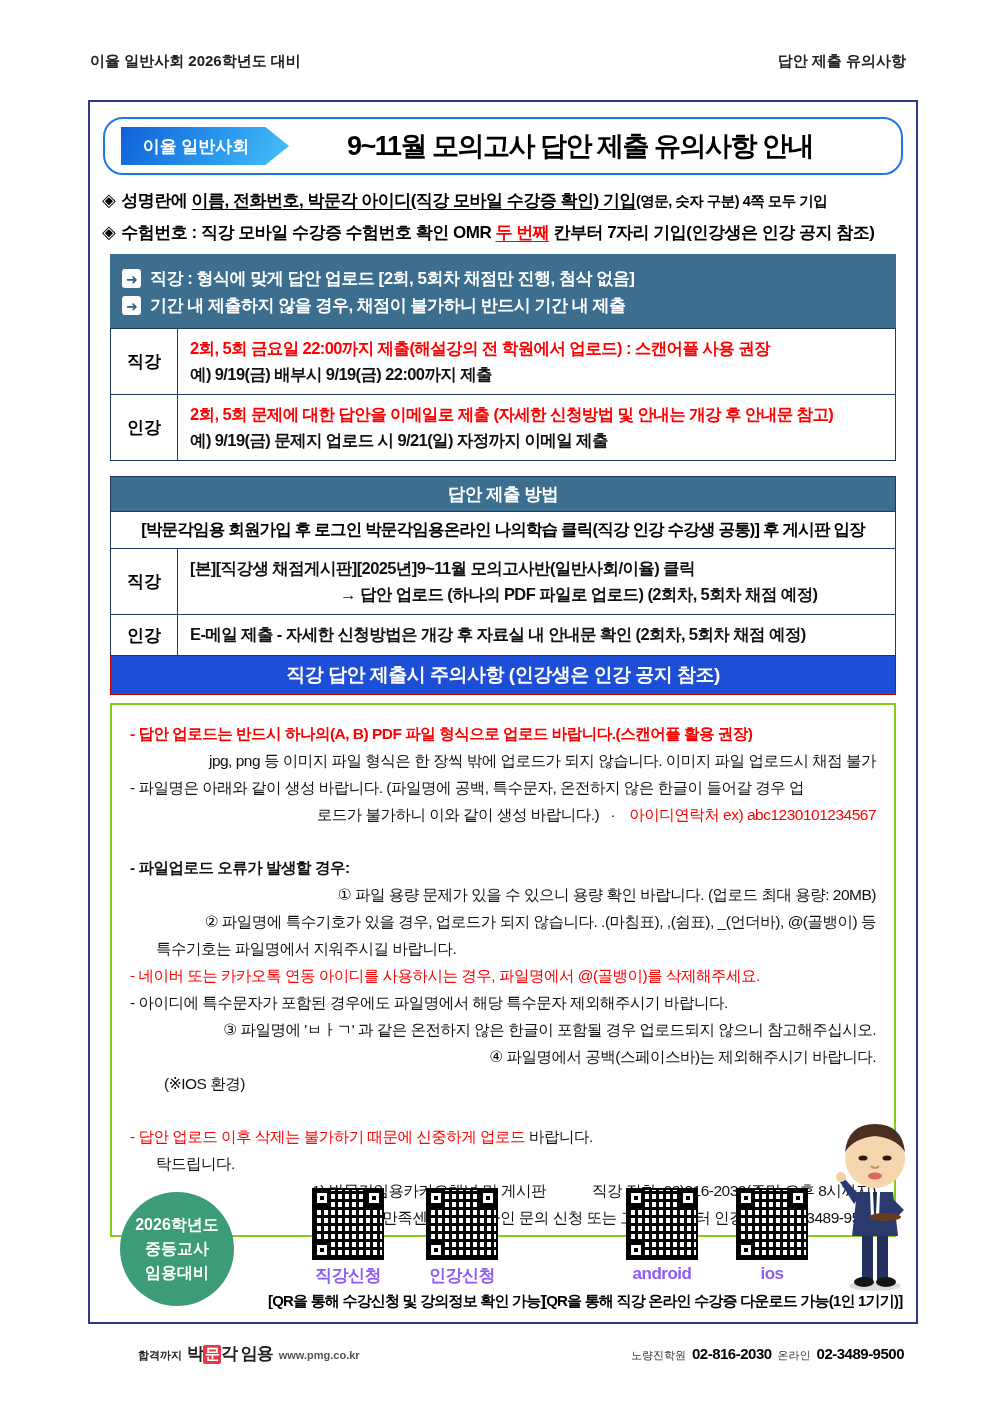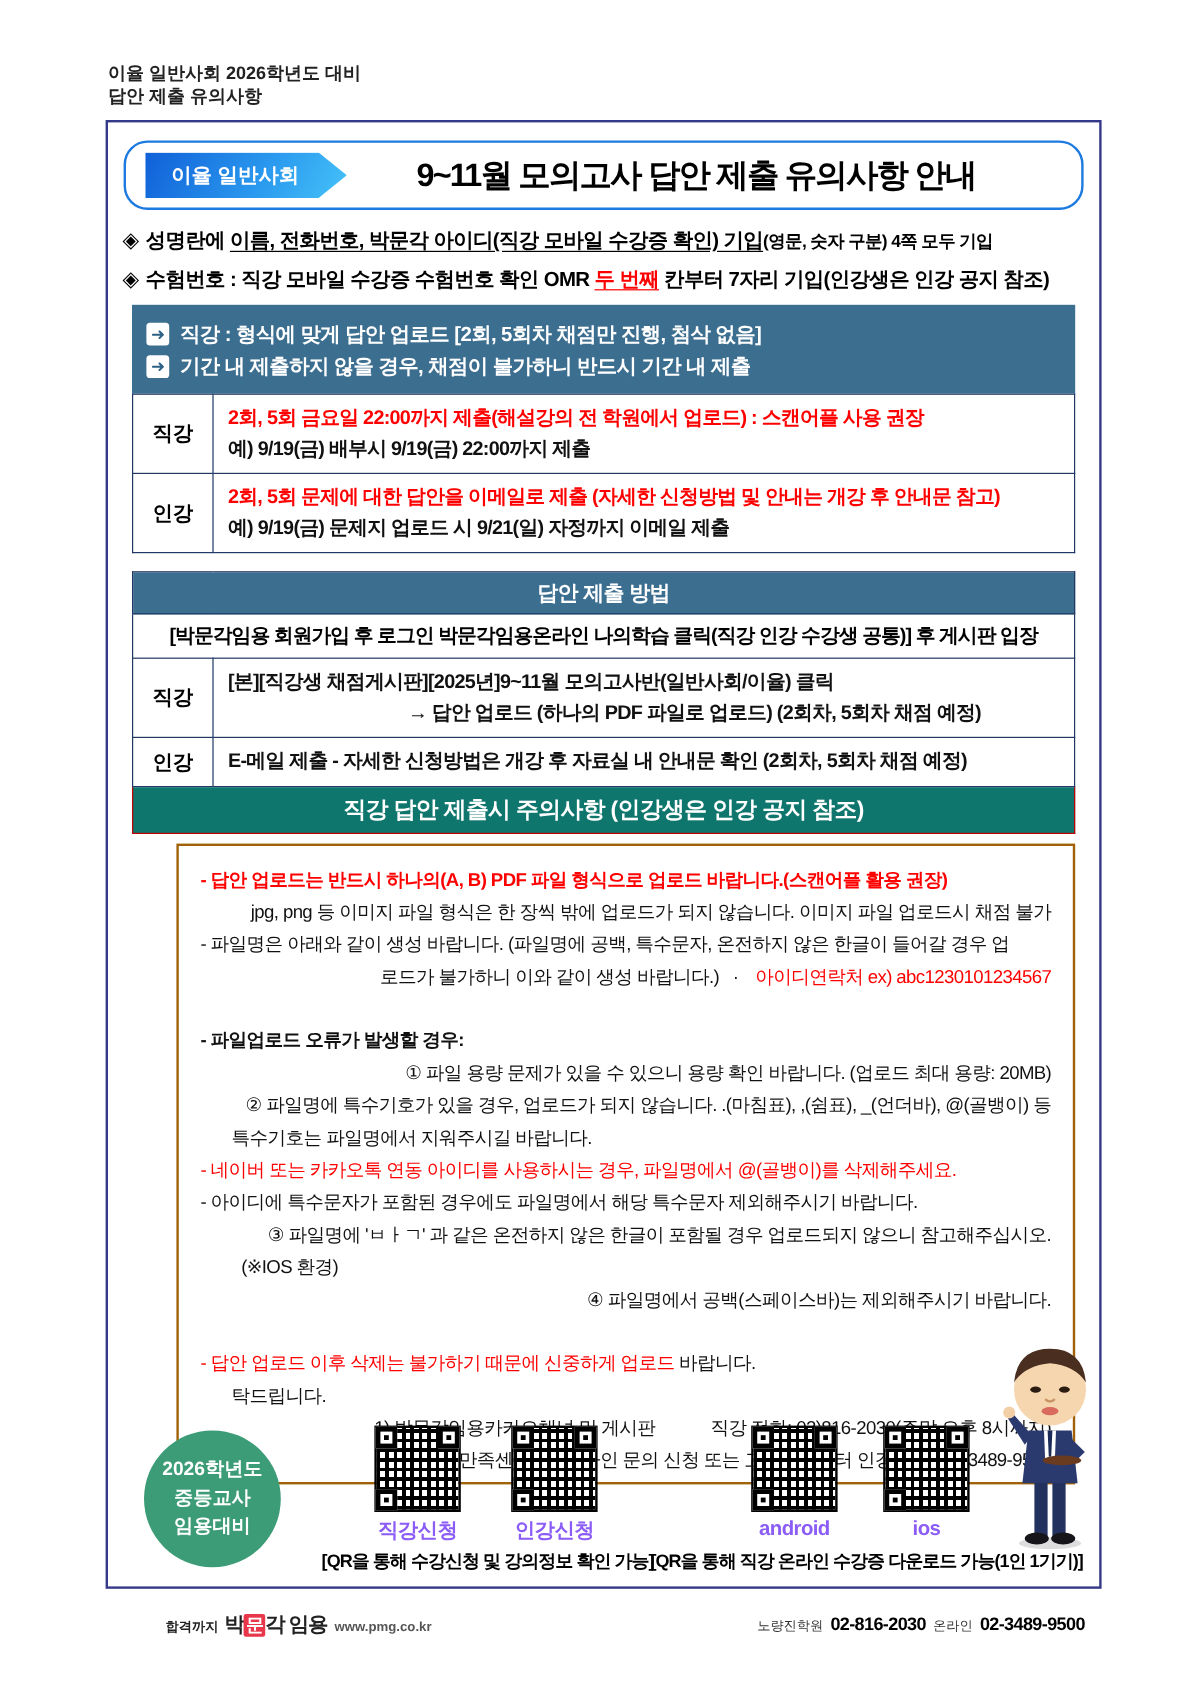--- a/index.html
+++ b/index.html
@@ -1,20 +1,20 @@
 <!DOCTYPE html>
 <html><head>
 <meta charset="utf-8">
 <style>
   html,body{margin:0;padding:0;background:#fff;}
   .page{position:relative;width:992px;height:1403px;background:#fff;overflow:hidden;
         font-family:"Liberation Sans","DejaVu Sans",sans-serif;color:#111;}
   
   .top-header{position:absolute;top:52px;left:90px;width:816px;display:flex;
-              justify-content:space-between;font-size:15px;font-weight:600;color:#222;flex-direction:column;}
+              justify-content:space-between;font-size:15px;font-weight:600;color:#222;}
   
   .outer{position:absolute;top:100px;left:88px;width:830px;height:1224px;
          border:2px solid #35398a;background:#fff;box-sizing:border-box;}
   
   .banner{margin:15px 13px 0 13px;height:58px;border:2.5px solid #1d7ae0;border-radius:20px;
           display:flex;align-items:center;box-sizing:border-box;}
   .badge{margin-left:16px;width:168px;height:38px;color:#fff;font-size:17px;font-weight:bold;
          display:flex;align-items:center;justify-content:center;padding-right:18px;box-sizing:border-box;
          background:linear-gradient(120deg,#1060d8 0%,#2b9bef 60%,#46c2f8 100%);
          clip-path:polygon(0 0,86% 0,100% 50%,86% 100%,0 100%);}
@@ -37,25 +37,25 @@
   table{border-collapse:collapse;width:100%;padding-left:24px;}
   .sched-table td{border:1.5px solid #1f3864;vertical-align:middle;}
   .label-cell{width:64px;text-align:center;font-size:17px;font-weight:600;color:#000;}
   .content-cell{padding:7px 12px;font-size:16.5px;font-weight:600;letter-spacing:-0.6px;line-height:1.55;}
   .method-wrap{margin-top:15px;}
   .method-table td{border:1.5px solid #1f3864;}
   .method-header{background:#3c6e90;color:#fff;text-align:center;font-size:17.5px;font-weight:bold;
                  padding:5px 0;letter-spacing:-0.5px;}
   .method-intro{text-align:center;font-size:16.5px;font-weight:bold;padding:7px 4px;letter-spacing:-0.8px;color:#000;border-radius:16px;}
   .method-line2{padding-left:150px;}
-  .red-banner{background:#0f766e;color:#fff;text-align:center;font-size:19px;font-weight:bold;
+  .red-banner{background:#1d4ed8;color:#fff;text-align:center;font-size:19px;font-weight:bold;
               padding:6px 0;letter-spacing:-0.5px;border:1.5px solid #c00000;border-top:none;}
   
-  .notes-box{margin-top:8px;border:2px solid #a16207;padding:15px 18px 10px 18px;box-sizing:border-box;
-             height:534px;font-size:15.5px;font-weight:500;letter-spacing:-0.5px;line-height:27px;color:#111;margin-left:37px;}
+  .notes-box{margin-top:8px;border:2px solid #84cc16;padding:15px 18px 10px 18px;box-sizing:border-box;
+             height:534px;font-size:15.5px;font-weight:500;letter-spacing:-0.5px;line-height:27px;color:#111;}
   .n{white-space:pre-wrap;}
   .bold{font-weight:bold;}
   .ind1{padding-left:10px;text-align:right;}
   .ind2{padding-left:26px;}
   .ind3{padding-left:34px;}
   .spacer{height:26px;}
   .gap-left{margin-left:14px;}
   .gap-wide{margin-left:46px;}
   
   .green-circle{position:absolute;left:30px;top:1090px;width:114px;height:114px;border-radius:50%;
@@ -170,22 +170,22 @@
         <div class="n">- 파일명은 아래와 같이 생성 바랍니다. (파일명에 공백, 특수문자, 온전하지 않은 한글이 들어갈 경우 업</div>
         <div class="n ind1"><span>로드가 불가하니 이와 같이 생성 바랍니다.)   ·</span><span class="red gap-left">아이디연락처 ex) abc1230101234567</span></div>
         <div class="spacer"></div>
         <div class="n bold">- 파일업로드 오류가 발생할 경우:</div>
         <div class="n ind1">① 파일 용량 문제가 있을 수 있으니 용량 확인 바랍니다. (업로드 최대 용량: 20MB)</div>
         <div class="n ind1">② 파일명에 특수기호가 있을 경우, 업로드가 되지 않습니다. .(마침표), ,(쉼표), _(언더바), @(골뱅이) 등</div>
         <div class="n ind2">특수기호는 파일명에서 지워주시길 바랍니다.</div>
         <div class="n red">- 네이버 또는 카카오톡 연동 아이디를 사용하시는 경우, 파일명에서 @(골뱅이)를 삭제해주세요.</div>
         <div class="n">- 아이디에 특수문자가 포함된 경우에도 파일명에서 해당 특수문자 제외해주시기 바랍니다.</div>
         <div class="n ind1">③ 파일명에 'ㅂㅏㄱ' 과 같은 온전하지 않은 한글이 포함될 경우 업로드되지 않으니 참고해주십시오.</div>
+        <div class="n ind1">④ 파일명에서 공백(스페이스바)는 제외해주시기 바랍니다.</div>
         <div class="n ind3">(※IOS 환경)</div>
-        <div class="n ind1">④ 파일명에서 공백(스페이스바)는 제외해주시기 바랍니다.</div>
         <div class="spacer"></div>
         <div class="n"><span class="red">- 답안 업로드 이후 삭제는 불가하기 때문에 신중하게 업로드</span><span> 바랍니다.</span></div>
         <div class="n ind2">탁드립니다.</div>
         <div class="n ind1"><span>1) 박문각임용카카오채널 및 게시판</span><span class="gap-wide">직강 전화: 02)816-2030(주말 오후 8시까지)</span></div>
         <div class="n ind1">2) 고객만족센터 1:1 온라인 문의 신청 또는 고객만족센터 인강 전화: 02)3489-9500</div>
       </div>
     </div>
 
     <div class="green-circle">
       <span>2026학년도</span>

